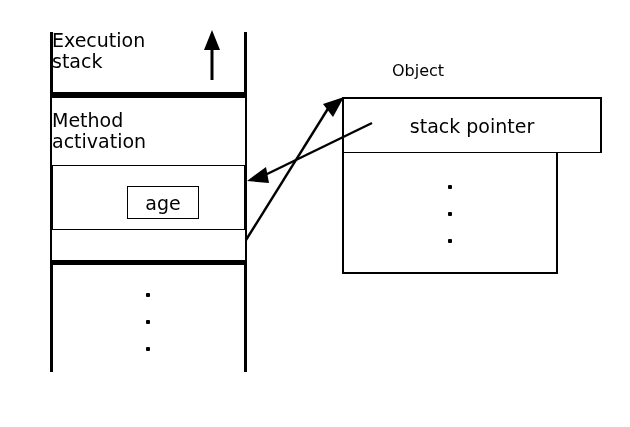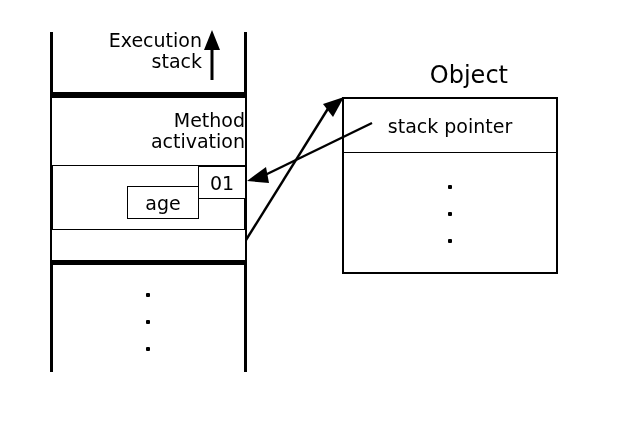--- a/index.html
+++ b/index.html
@@ -17,21 +17,21 @@
     height: 427px;
     background: #ffffff;
     overflow: hidden;
   }
 
   
   .vline { position: absolute; background: #000; }
   .hline { position: absolute; background: #000; }
   .label {
     position: absolute;
-    text-align: right;
+    text-align: left;
     line-height: 1.12;
     white-space: pre-line;
     color: #000;
   }
   .dot {
     position: absolute;
     width: 4px; height: 4px;
     background: #000;
     border-radius: 1px;
   }
@@ -88,24 +88,24 @@
 
   
   #slack-cell { left: 50px; top: 229px; width: 197px; height: 32px; border-width:1px 2px 1px 2px;}
 
   
   #stack-dots { position: absolute; left: 0; top: 0; }
 
   
   #object-title {
     left: 392px; top: 62px; width: 116px;
-    font-size: 24px;
+    font-size: 16px;
   }
   #object-sp-cell {
-    left: 342px; top: 97px; width: 216px; height: 56px;
+    left: 342px; top: 97px; width: 260px; height: 56px;
     border-width: 2px 2px 1px 2px;
   }
   #object-sp-label {
     position: absolute; width: 100%; top: 50%;
     transform: translateY(-50%); text-align: center; font-size: 19px;
   }
   #object-body-cell {
     left: 342px; top: 152px; width: 216px; height: 122px;
     border-width: 1px 2px 2px 2px;
   }
@@ -136,23 +136,20 @@
 
   <div class="hline" id="rule-top"></div>
 
   <div class="box-cell" id="method-activation-cell"></div>
   <div class="label" id="method-activation-label">Method
 activation</div>
 
   <div class="box-cell" id="field-age">
     <span class="field-text">age</span>
   </div>
-  <div class="box-cell" id="field-bits">
-    <span class="field-text">01</span>
-  </div>
 
 
   <div class="box-cell" id="slack-cell"></div>
 
   <div class="hline" id="rule-bottom"></div>
 
   <div id="stack-dots">
     <div class="dot" style="left:146px; top:293px;"></div>
     <div class="dot" style="left:146px; top:320px;"></div>
     <div class="dot" style="left:146px; top:347px;"></div>

